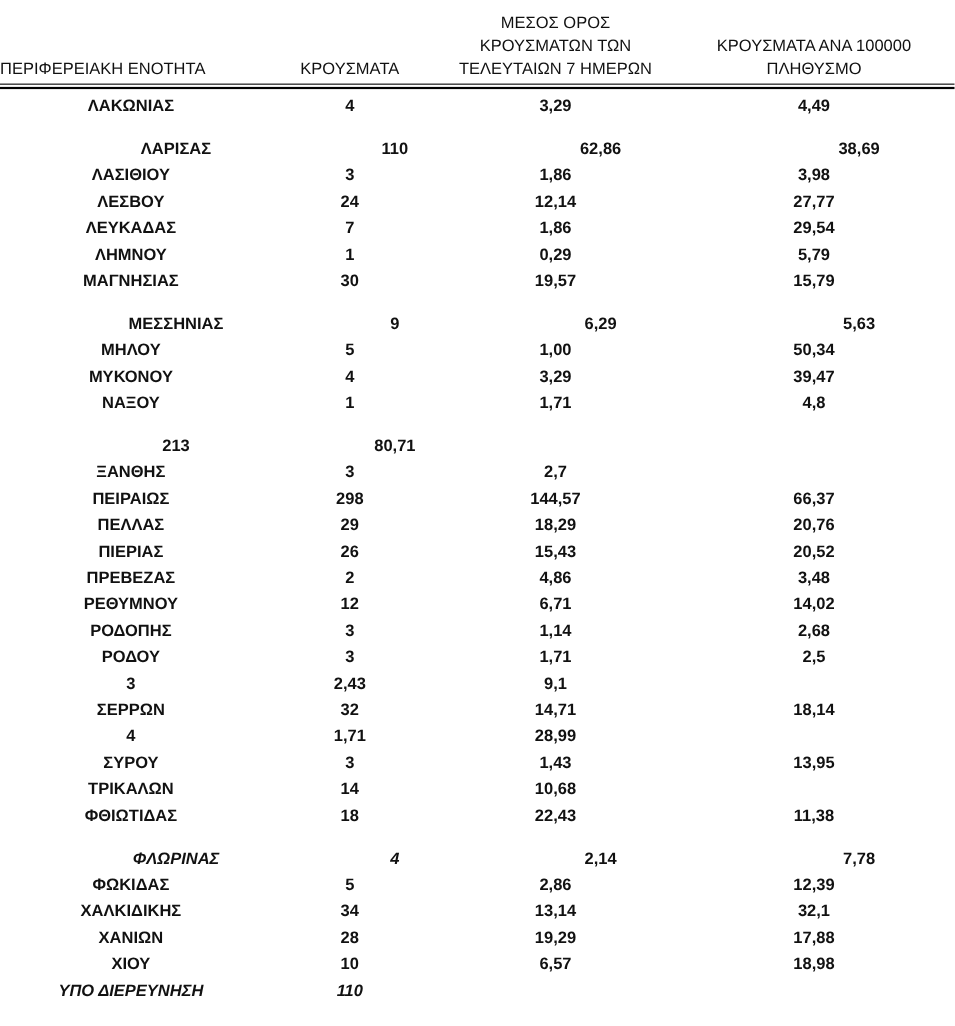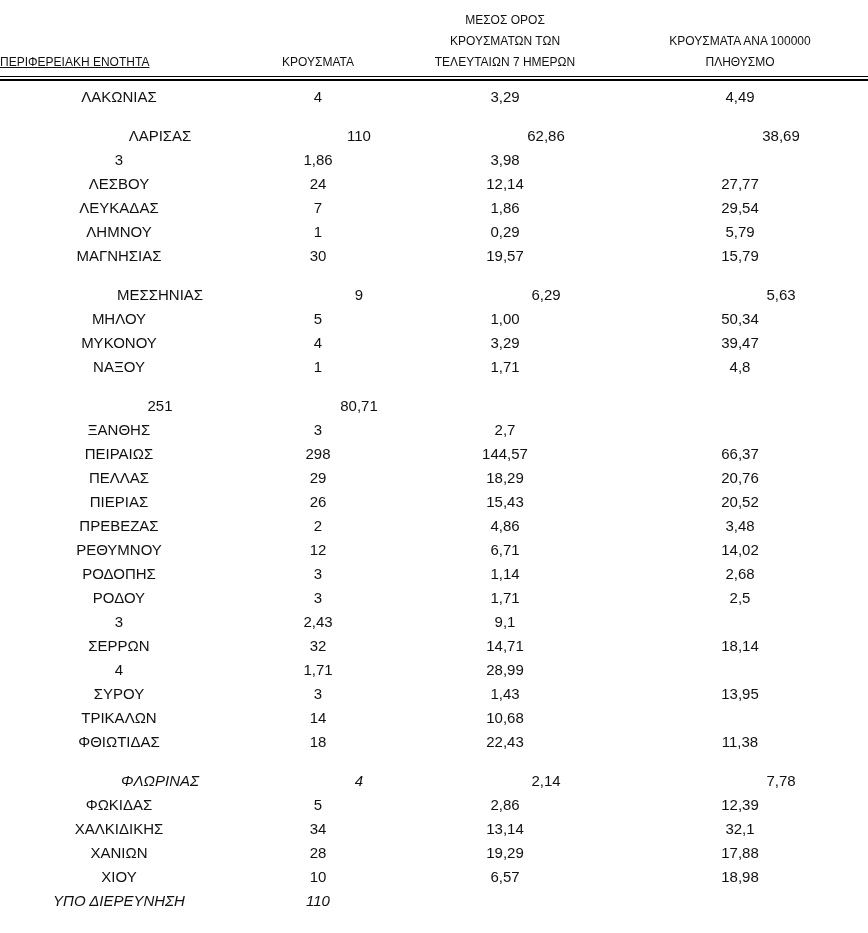--- a/index.html
+++ b/index.html
@@ -20,38 +20,39 @@
     display: grid;
     grid-template-columns: 238px 160px 214px 256px;
     width: 868px;
   }
   .header-row {
     align-items: end;
     padding-bottom: 3px;
     min-height: 73px;
   }
   .hcell {
-    font-size: 12px;
+    font-size: 15px;
     line-height: 21px;
     text-align: center;
     white-space: pre-line;
   }
-  .hcell.left { text-align: left; text-decoration: underline; }
+  .hcell.left { text-align: left; }
   .double-rule {
     width: 868px;
     height: 0;
     border-top: 1px solid #000000;
     border-bottom: 2px solid #000000;
     padding-top: 2px;
     box-sizing: content-box;
     margin-bottom: 4px;
   }
   .row {
     height: 24px;
     align-items: center;
+    font-weight: bold;
   }
   .row.gap-before { margin-top: 15px; margin-left: 41px; }
   .cell {
     font-size: 15px;
     line-height: 24px;
     text-align: center;
     white-space: nowrap;
   }
   .row.italic .col-name,
   .row.italic .col-cases { font-style: italic; }
@@ -77,20 +78,21 @@
     <div class="cell col-avg7">3,29</div>
     <div class="cell col-per100k">4,49</div>
   </div>
       <div class="grid row gap-before">
     <div class="cell col-name">ΛΑΡΙΣΑΣ</div>
     <div class="cell col-cases">110</div>
     <div class="cell col-avg7">62,86</div>
     <div class="cell col-per100k">38,69</div>
   </div>
       <div class="grid row">
+    <div class="cell col-name">ΛΑΣΙΘΙΟΥ</div>
     <div class="cell col-cases">3</div>
     <div class="cell col-avg7">1,86</div>
     <div class="cell col-per100k">3,98</div>
   </div>
       <div class="grid row">
     <div class="cell col-name">ΛΕΣΒΟΥ</div>
     <div class="cell col-cases">24</div>
     <div class="cell col-avg7">12,14</div>
     <div class="cell col-per100k">27,77</div>
   </div>
@@ -130,21 +132,21 @@
     <div class="cell col-avg7">3,29</div>
     <div class="cell col-per100k">39,47</div>
   </div>
       <div class="grid row">
     <div class="cell col-name">ΝΑΞΟΥ</div>
     <div class="cell col-cases">1</div>
     <div class="cell col-avg7">1,71</div>
     <div class="cell col-per100k">4,8</div>
   </div>
       <div class="grid row gap-before">
-    <div class="cell col-cases">251</div>
+    <div class="cell col-cases">213</div>
     <div class="cell col-avg7">80,71</div>
   </div>
       <div class="grid row">
     <div class="cell col-name">ΞΑΝΘΗΣ</div>
     <div class="cell col-cases">3</div>
     <div class="cell col-per100k">2,7</div>
   </div>
       <div class="grid row">
     <div class="cell col-name">ΠΕΙΡΑΙΩΣ</div>
     <div class="cell col-cases">298</div>

